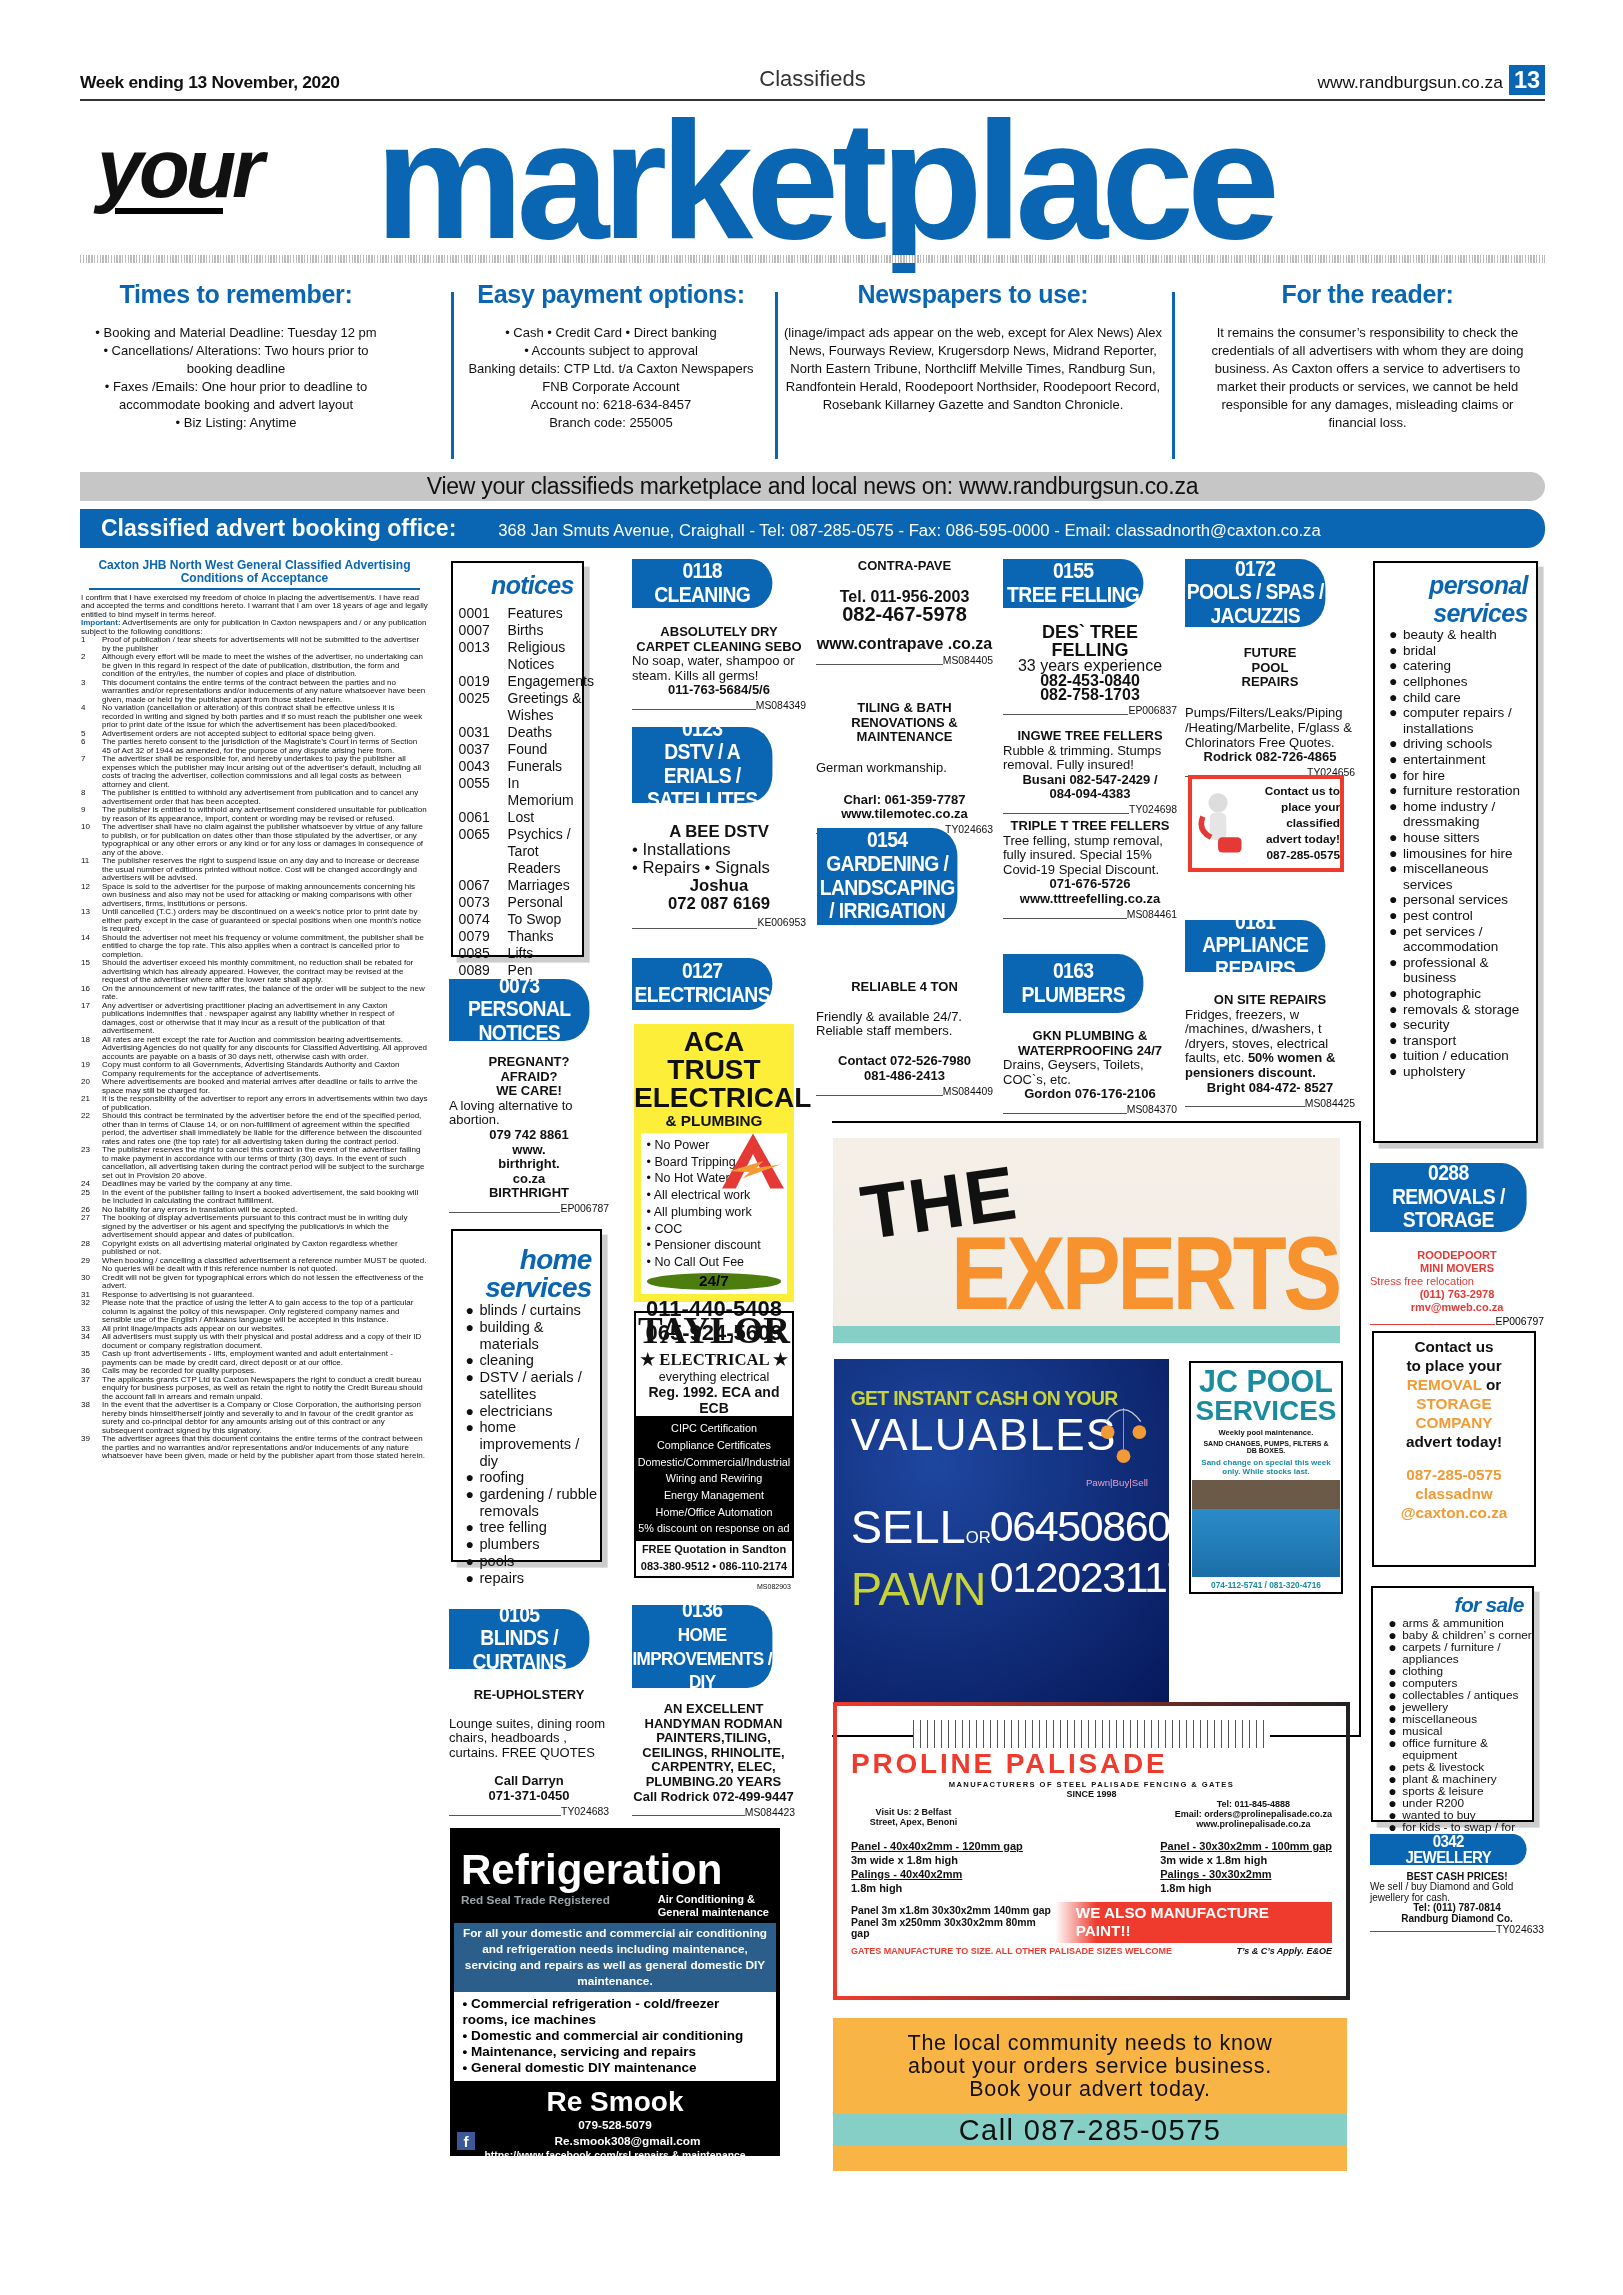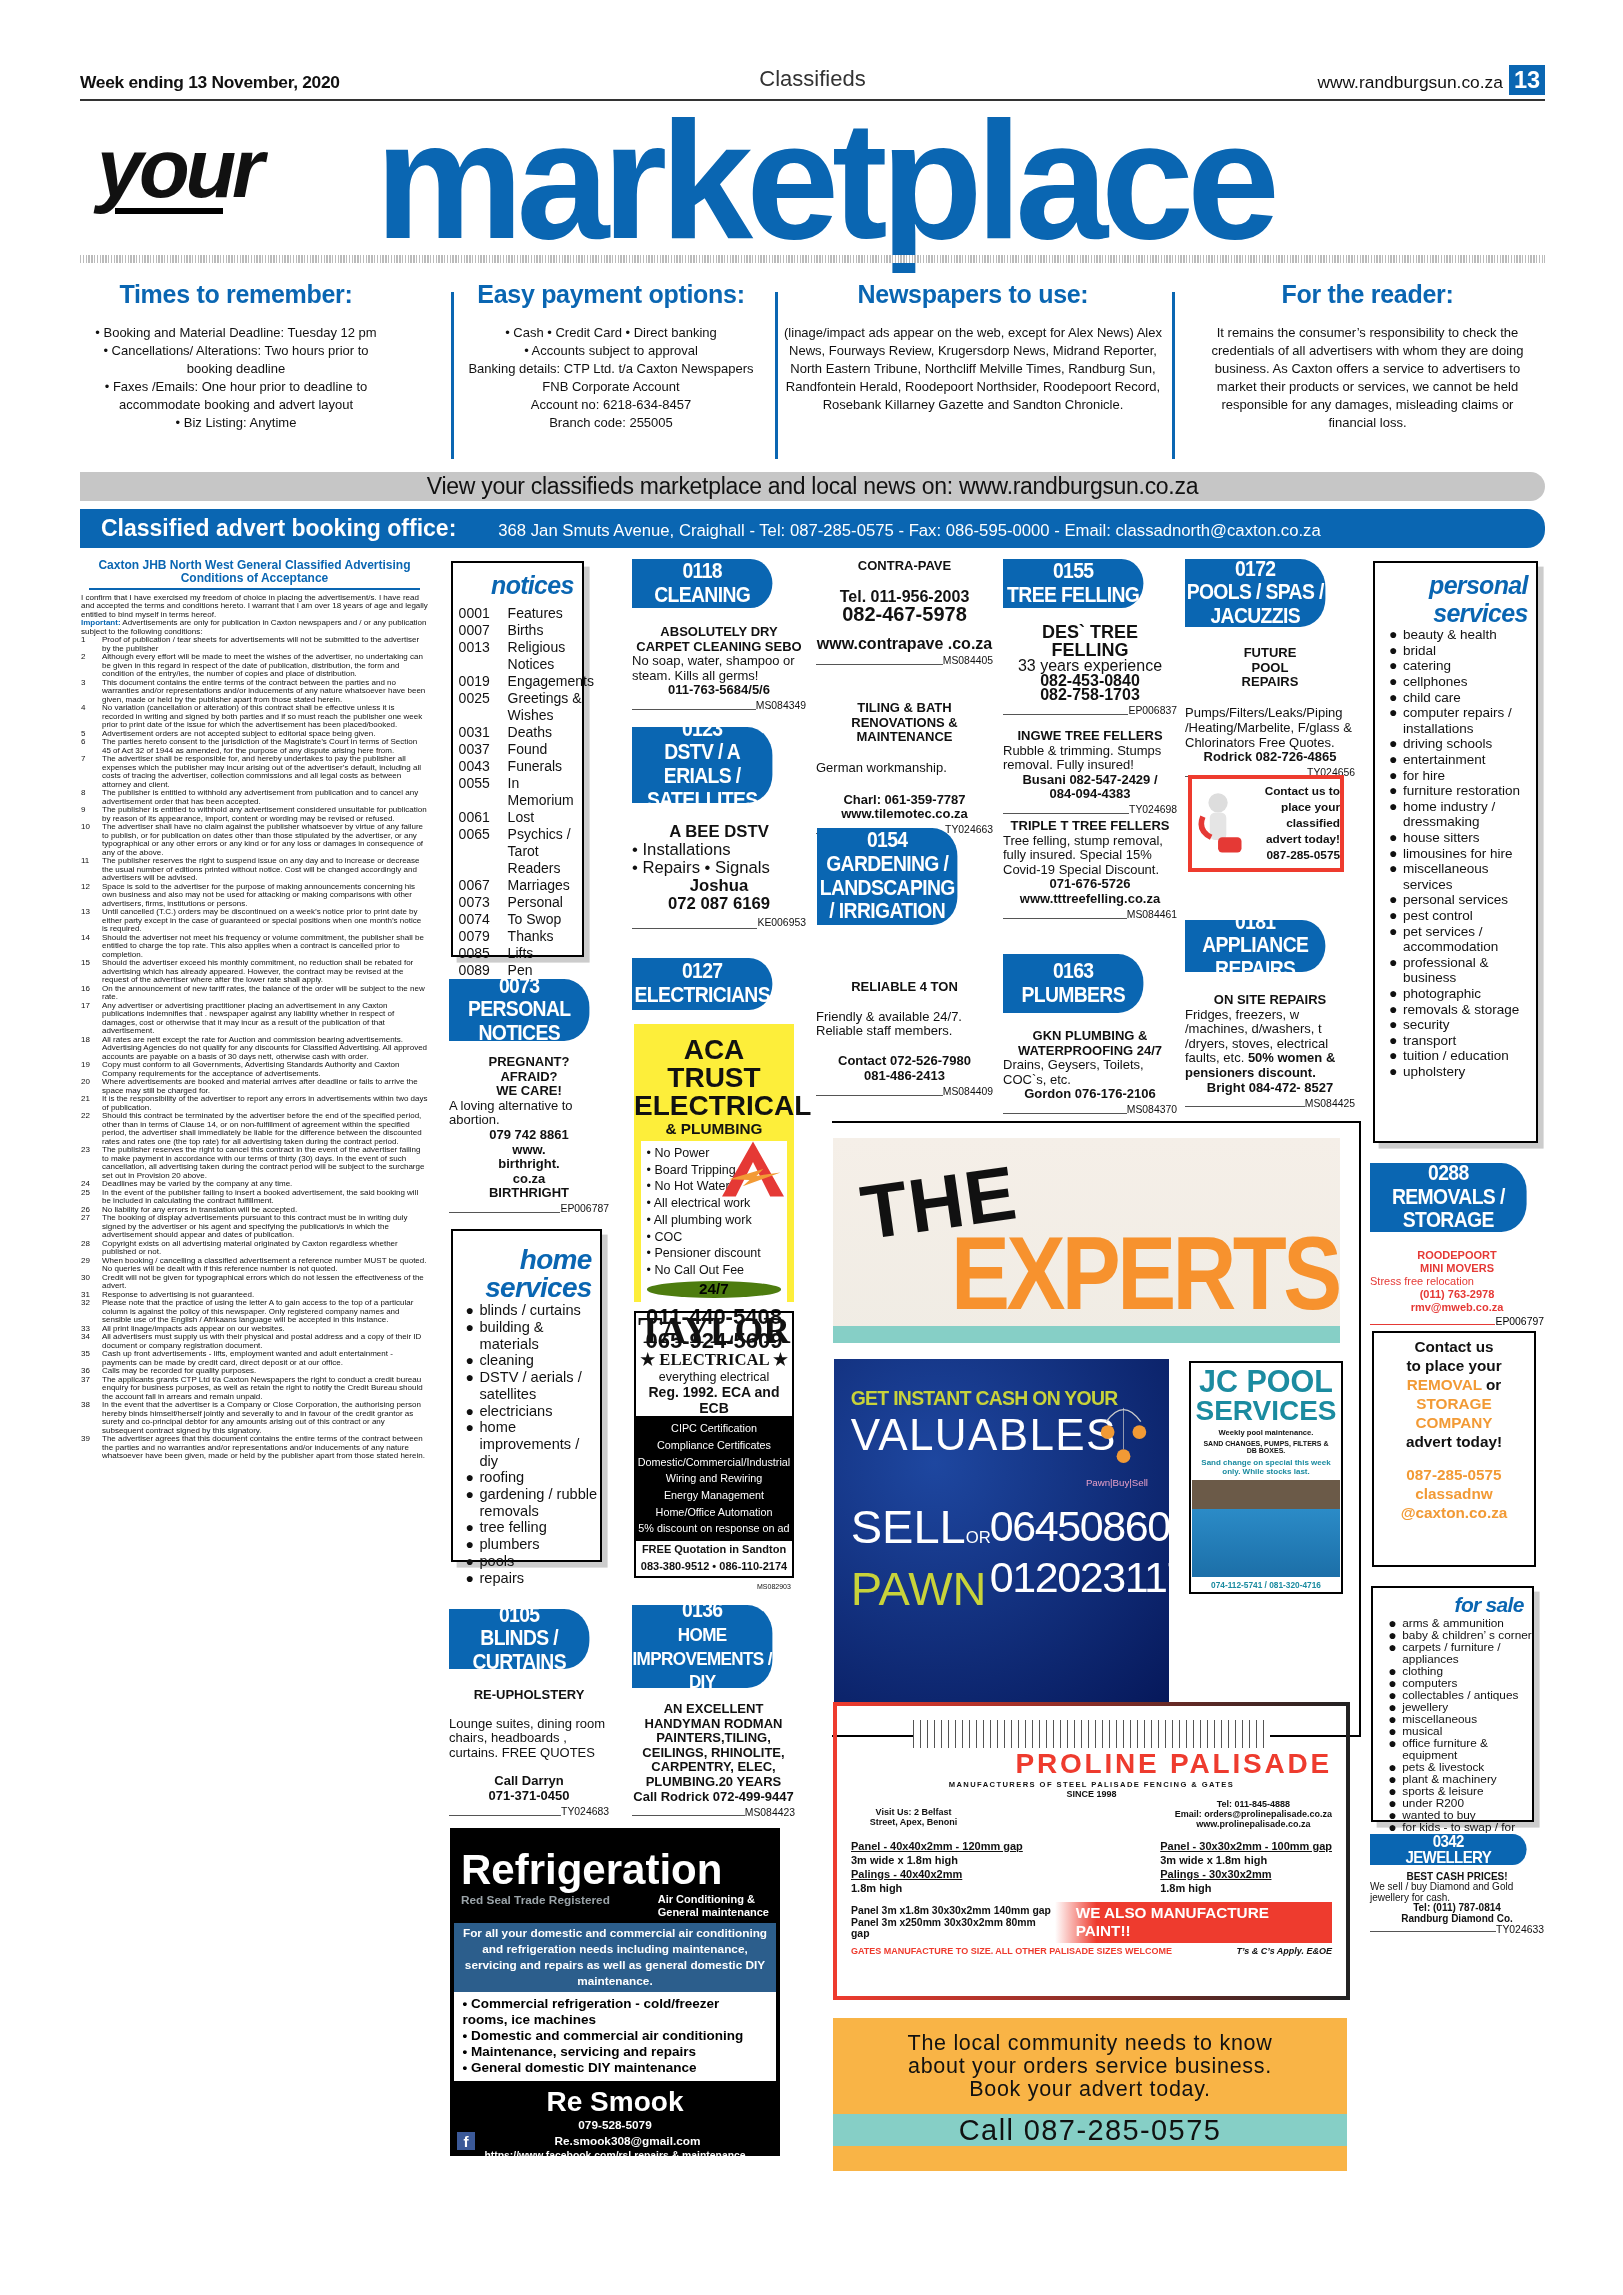--- a/index.html
+++ b/index.html
@@ -469,21 +469,21 @@
   <div class="ref">
       <span class="line"></span>
       <span>KE006953</span>
     </div>
 </div>
 
 <div class="abs hdr" style="left:632px;top:958px;width:156px;height:52px">
   <div>0127</div>
   <div>ELECTRICIANS</div>
 </div>
-<div class="abs yellow aca" style="left:634px;top:1024px;width:160px;height:278px;padding-top:12px">
+<div class="abs yellow aca" style="left:634px;top:1024px;width:160px;height:278px;padding-top:4px">
   <h5>ACA TRUST</h5>
   <h5>ELECTRICAL</h5>
   <div class="sub">&amp; PLUMBING</div>
   <div class="inner" id="aca-list">
     <svg width="62" height="56" style="position:absolute;right:2.8px;top:0" viewBox="0 0 90 80">
         <polygon points="45,0 90,80 70,80 45,30 20,80 0,80" fill="#e53935"></polygon>
         <polygon points="10,55 60,40 50,50 85,45 30,65 40,56" fill="#f29a35"></polygon>
       </svg>
   <div>• No Power</div>
       <div>• Board Tripping</div>
@@ -715,21 +715,21 @@
   <div style="color:#1b8ba0;font-weight:900;font-size:28px;line-height:29px">SERVICES</div>
   <div style="font-weight:bold;font-size:7.6px;margin-top:2.8px">Weekly pool maintenance.</div>
   <div style="font-weight:bold;font-size:7px;padding:2.8px 7px">SAND CHANGES,  PUMPS,  FILTERS &amp; DB BOXES.</div>
   <div style="color:#1b8ba0;font-weight:bold;font-size:8px;padding:1.4px 4.2px">Sand change on special this week only. While stocks last.</div>
   <div style="height:97px;margin:2.8px 1.4px;background:linear-gradient(#6b5a48 0 30%,#2b8bc7 30%,#1c6fa8)"></div>
   <div style="color:#1b8ba0;font-weight:bold;font-size:8.3px">074-112-5741 / 081-320-4716</div>
 </div>
 
 <div class="abs proline" style="left:833px;top:1702px;width:517px;height:298px;padding:7px 14px;font-size:9.7px">
   <div style="text-align:center;height:28px;background:repeating-linear-gradient(90deg,#555 0 1.4px,#fff 1.4px 7px);margin:7px 62px 0"></div>
-  <div style="text-align:right;color:#ee3b2e;font-weight:bold;font-size:28px;letter-spacing:2.8px">PROLINE PALISADE</div>
+  <div style="text-align:left;color:#ee3b2e;font-weight:bold;font-size:28px;letter-spacing:2.8px">PROLINE PALISADE</div>
   <div style="text-align:center;font-weight:bold;font-size:7.6px;letter-spacing:1.4px">MANUFACTURERS OF STEEL PALISADE FENCING &amp; GATES</div>
   <div style="text-align:center;font-weight:bold;font-size:9px">SINCE 1998</div>
   <div style="display:flex;justify-content:space-between;font-weight:bold;font-size:9px">
     <div style="width:97px;text-align:center;margin-left:14px;margin-top:8.3px">Visit Us: 2 Belfast Street, Apex, Benoni</div>
     <div style="text-align:center">
       <div>Tel: 011-845-4888</div>
       <div>Email: orders@prolinepalisade.co.za</div>
       <div>www.prolinepalisade.co.za</div>
     </div>
   </div>

